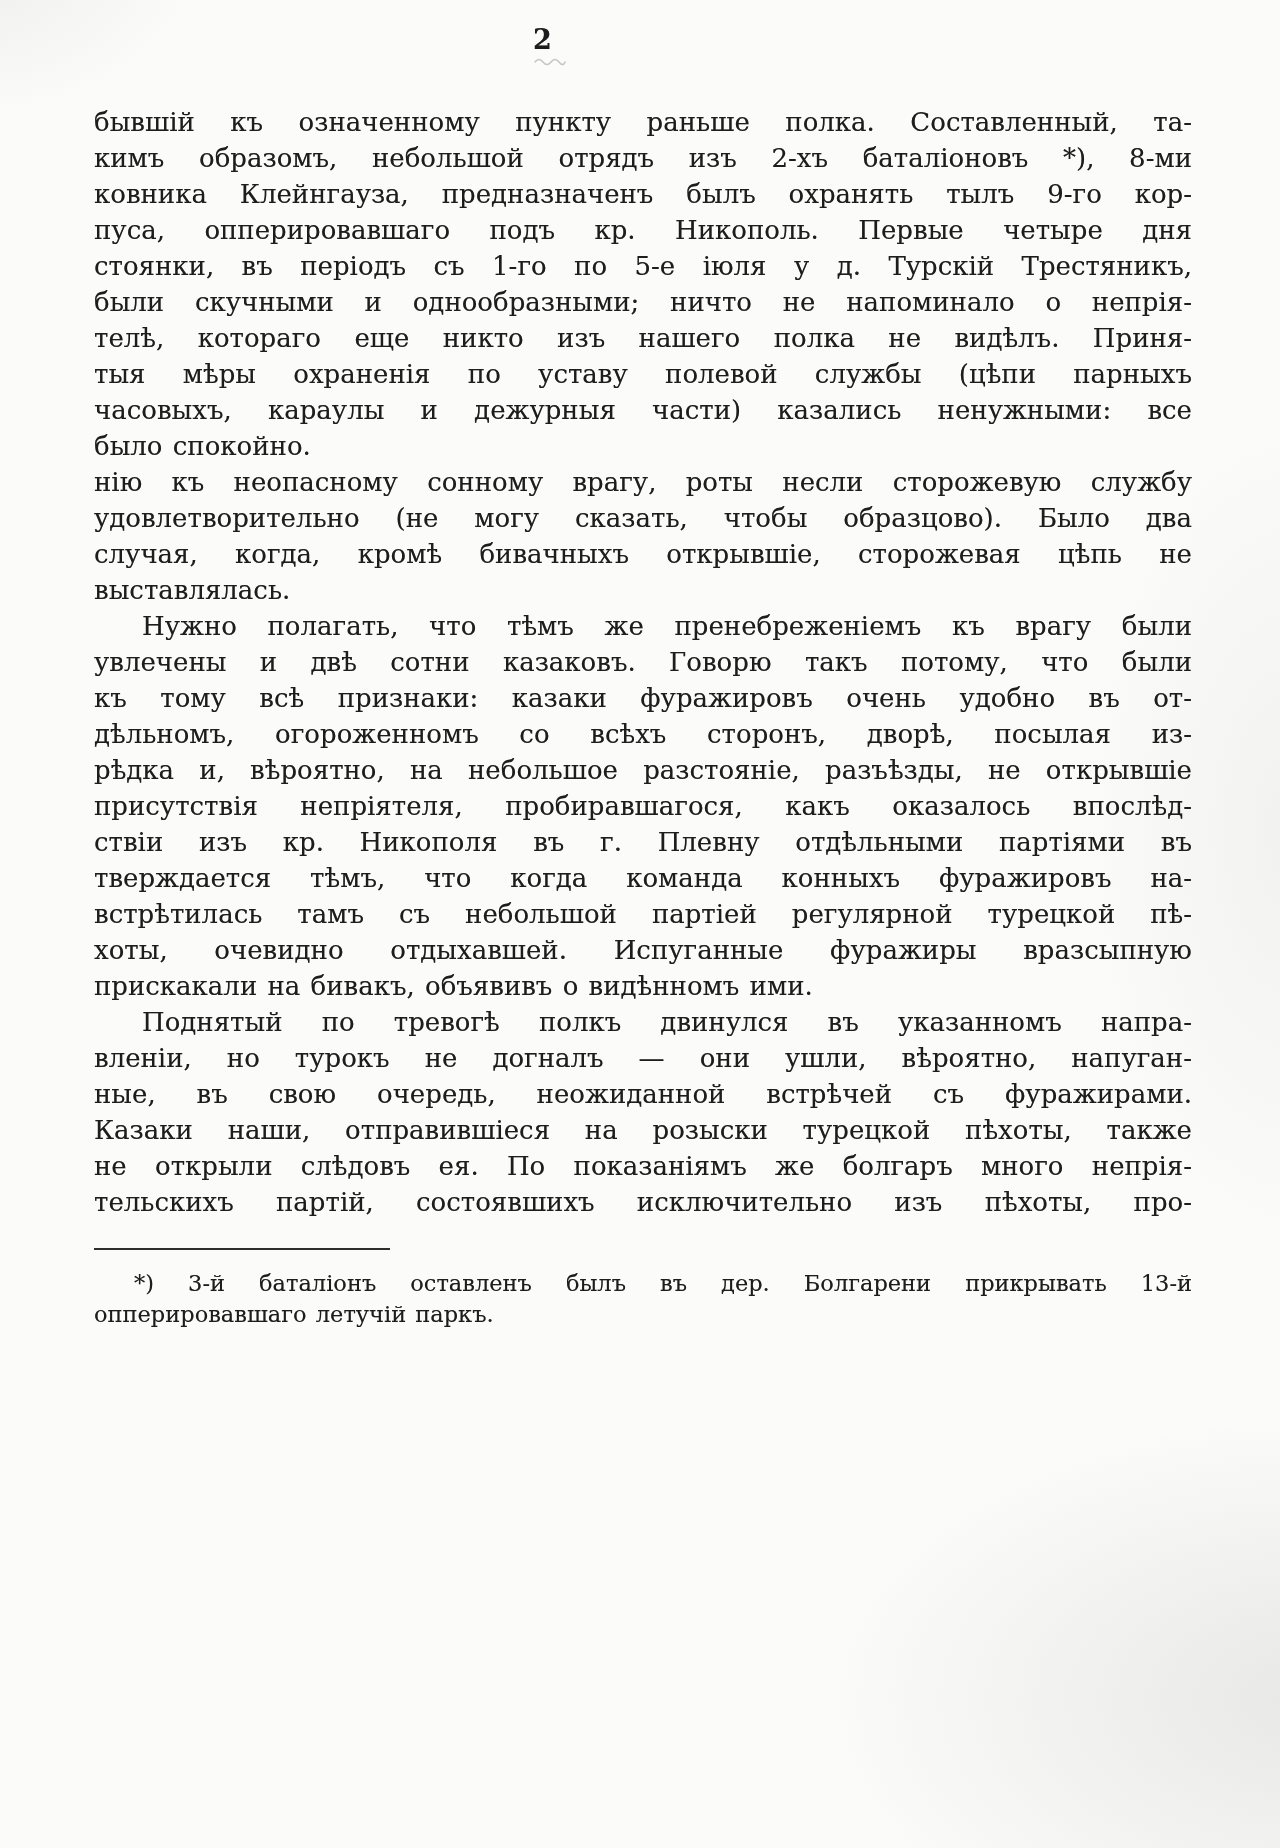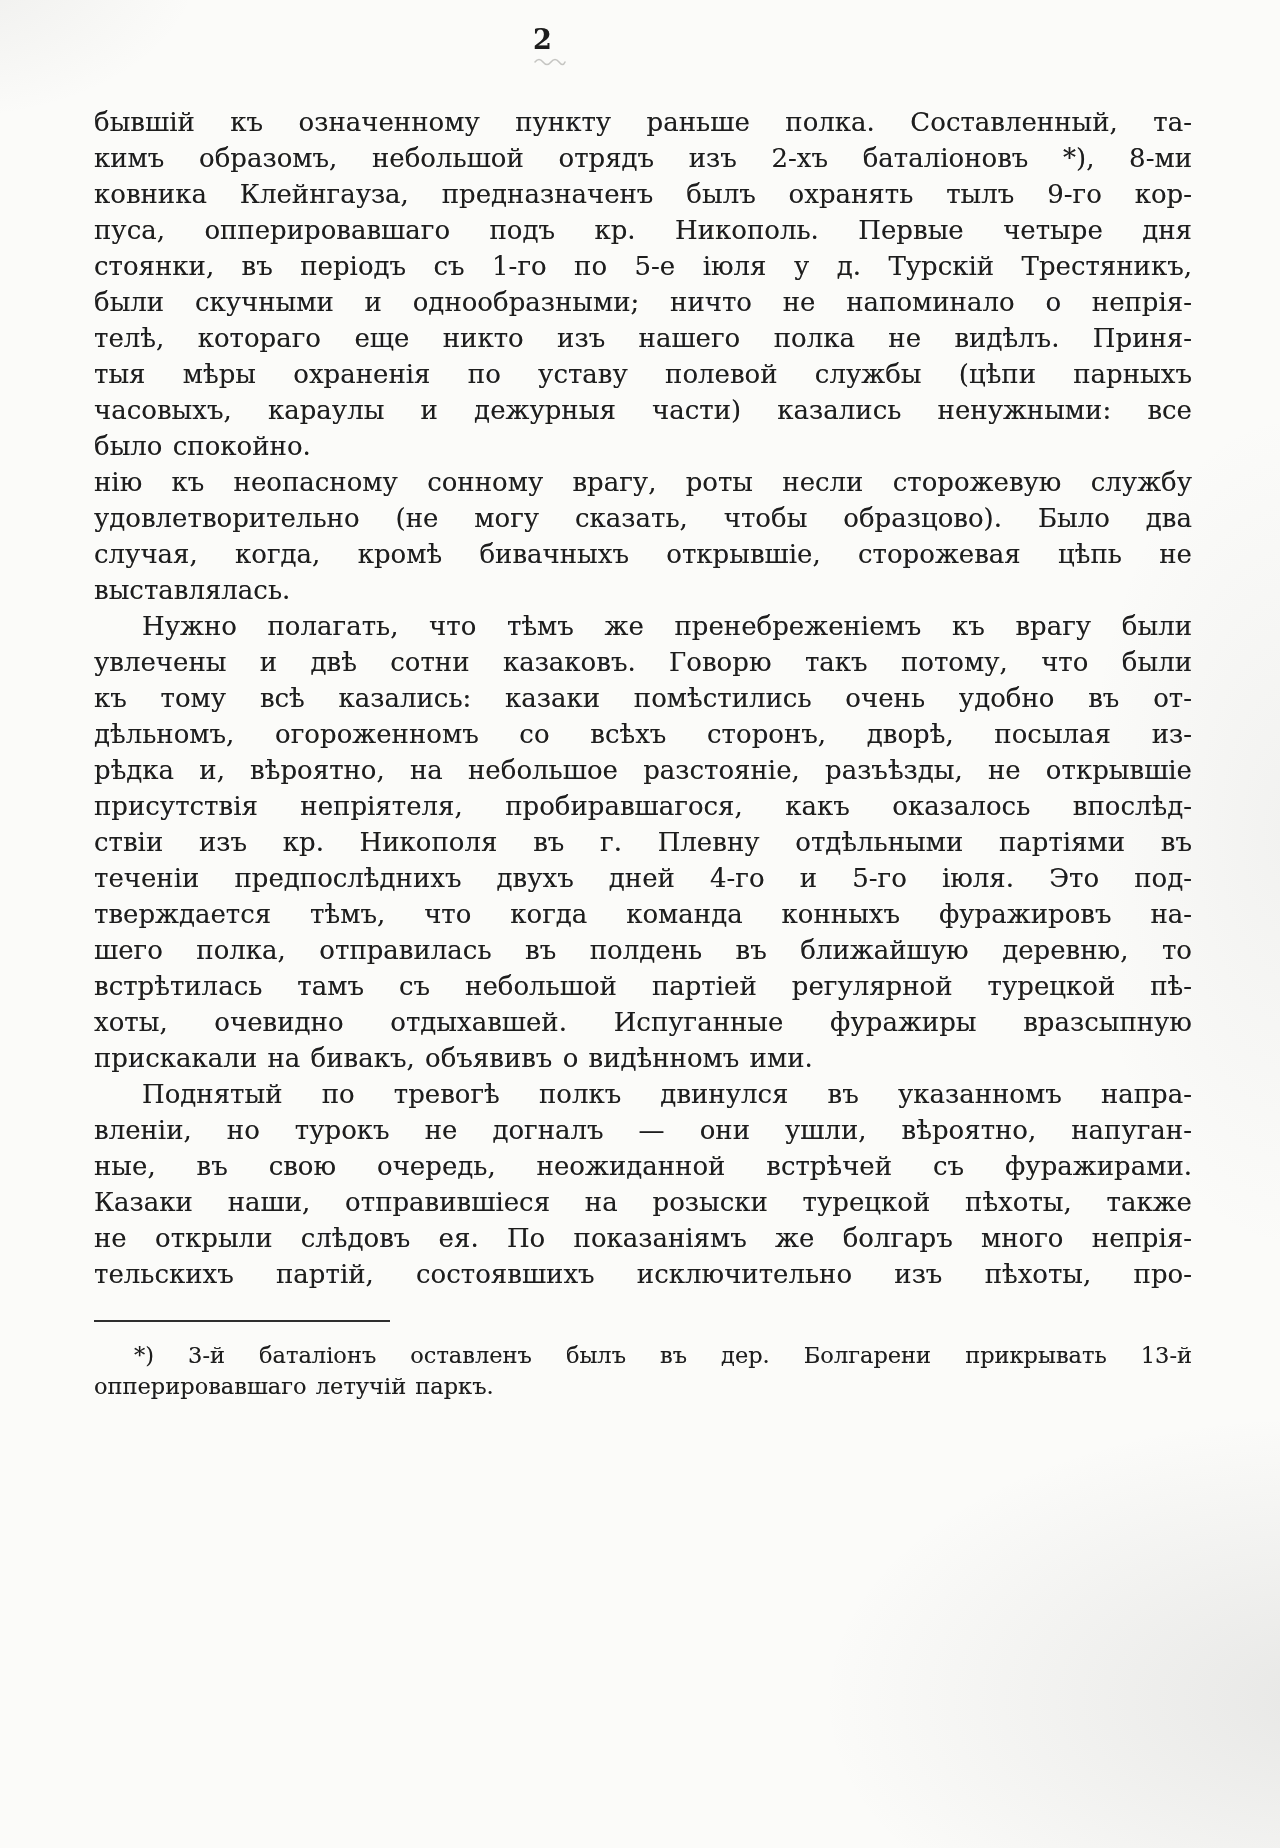--- a/index.html
+++ b/index.html
@@ -101,28 +101,26 @@
       <div class="line just">телѣ, котораго еще никто изъ нашего полка не видѣлъ. Приня-</div>
       <div class="line just">тыя мѣры охраненія по уставу полевой службы (цѣпи парныхъ</div>
       <div class="line just">часовыхъ, караулы и дежурныя части) казались ненужными: все</div>
       <div class="line">было спокойно.</div>
       <div class="line just">нію къ неопасному сонному врагу, роты несли сторожевую службу</div>
       <div class="line just">удовлетворительно (не могу сказать, чтобы образцово). Было два</div>
       <div class="line just">случая, когда, кромѣ бивачныхъ открывшіе, сторожевая цѣпь не</div>
       <div class="line">выставлялась.</div>
       <div class="line indent just">Нужно полагать, что тѣмъ же пренебреженіемъ къ врагу были</div>
       <div class="line just">увлечены и двѣ сотни казаковъ. Говорю такъ потому, что были</div>
-      <div class="line just">къ тому всѣ казались: казаки помѣстились очень удобно въ от-</div>
+      <div class="line just">къ тому всѣ признаки: казаки фуражировъ очень удобно въ от-</div>
       <div class="line just">дѣльномъ, огороженномъ со всѣхъ сторонъ, дворѣ, посылая из-</div>
       <div class="line just">рѣдка и, вѣроятно, на небольшое разстояніе, разъѣзды, не открывшіе</div>
       <div class="line just">присутствія непріятеля, пробиравшагося, какъ оказалось впослѣд-</div>
       <div class="line just">ствіи изъ кр. Никополя въ г. Плевну отдѣльными партіями въ</div>
-      <div class="line just">теченіи предпослѣднихъ двухъ дней 4-го и 5-го іюля. Это под-</div>
       <div class="line just">тверждается тѣмъ, что когда команда конныхъ фуражировъ на-</div>
-      <div class="line just">шего полка, отправилась въ полдень въ ближайшую деревню, то</div>
       <div class="line just">встрѣтилась тамъ съ небольшой партіей регулярной турецкой пѣ-</div>
       <div class="line just">хоты, очевидно отдыхавшей. Испуганные фуражиры вразсыпную</div>
       <div class="line">прискакали на бивакъ, объявивъ о видѣнномъ ими.</div>
       <div class="line indent just">Поднятый по тревогѣ полкъ двинулся въ указанномъ напра-</div>
       <div class="line just">вленіи, но турокъ не догналъ — они ушли, вѣроятно, напуган-</div>
       <div class="line just">ные, въ свою очередь, неожиданной встрѣчей съ фуражирами.</div>
       <div class="line just">Казаки наши, отправившіеся на розыски турецкой пѣхоты, также</div>
       <div class="line just">не открыли слѣдовъ ея. По показаніямъ же болгаръ много непрія-</div>
       <div class="line just">тельскихъ партій, состоявшихъ исключительно изъ пѣхоты, про-</div>
     </div>

